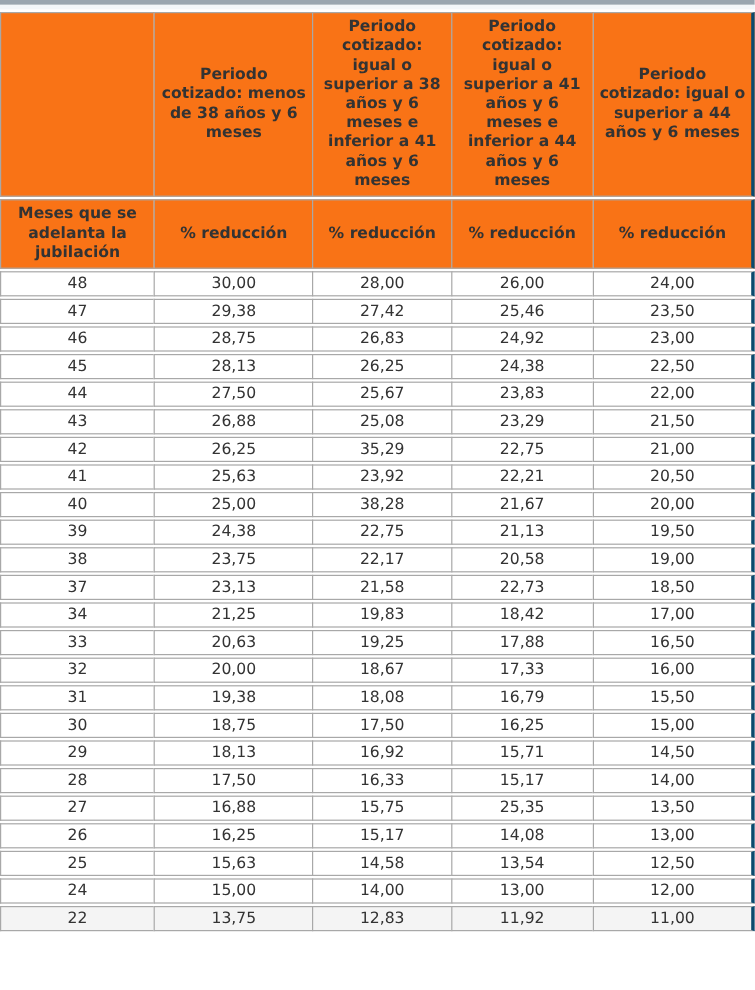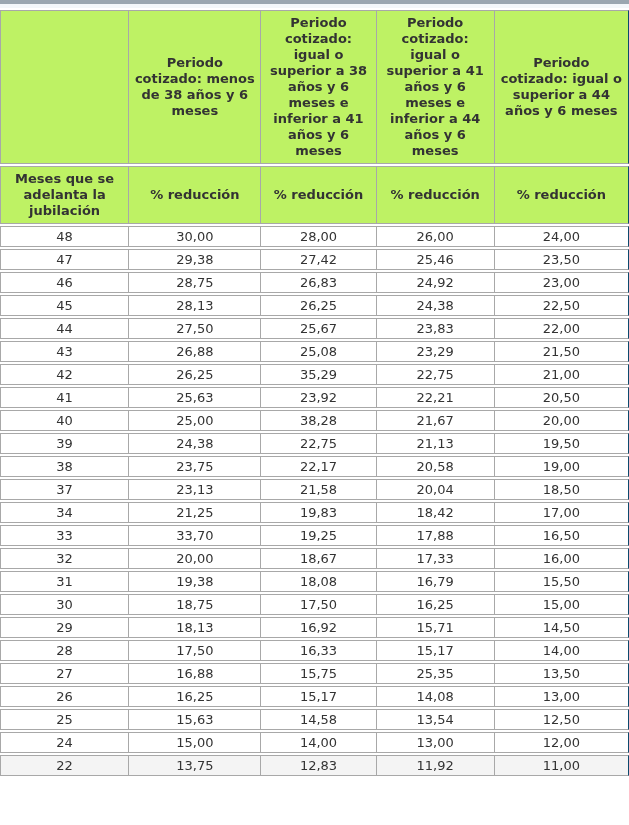--- a/index.html
+++ b/index.html
@@ -35,29 +35,29 @@
   col.c5 { width: 134px; }
   th, td {
     border-top: 1px solid #a8a8a8;
     border-bottom: 1px solid #a8a8a8;
     border-left: 1px solid #a8a8a8;
     text-align: center;
     vertical-align: middle;
     overflow: hidden;
   }
   th:last-child, td:last-child {
-    border-right: 1px solid #0c4a6e;
+    border-right: 3px solid #0c4a6e;
     margin-left: 31px;
   }
   th {
     font-size: 13px;
     line-height: 16px;
     font-weight: bold;
     padding: 4px 5px;
-    background: #bef264;
+    background: #f97316;
   }
   td {
     font-size: 13px;
     line-height: 15px;
     padding: 2px 4px;
     background: #ffffff;
   }
   tbody tr:last-child td {
     background: #f4f4f4;
   }
@@ -168,33 +168,33 @@
     <td>38</td>
     <td>23,75</td>
     <td>22,17</td>
     <td>20,58</td>
     <td>19,00</td>
   </tr>
         <tr>
     <td>37</td>
     <td>23,13</td>
     <td>21,58</td>
-    <td>20,04</td>
+    <td>22,73</td>
     <td>18,50</td>
   </tr>
         <tr>
     <td>34</td>
     <td>21,25</td>
     <td>19,83</td>
     <td>18,42</td>
     <td>17,00</td>
   </tr>
         <tr>
     <td>33</td>
-    <td>33,70</td>
+    <td>20,63</td>
     <td>19,25</td>
     <td>17,88</td>
     <td>16,50</td>
   </tr>
         <tr>
     <td>32</td>
     <td>20,00</td>
     <td>18,67</td>
     <td>17,33</td>
     <td>16,00</td>

